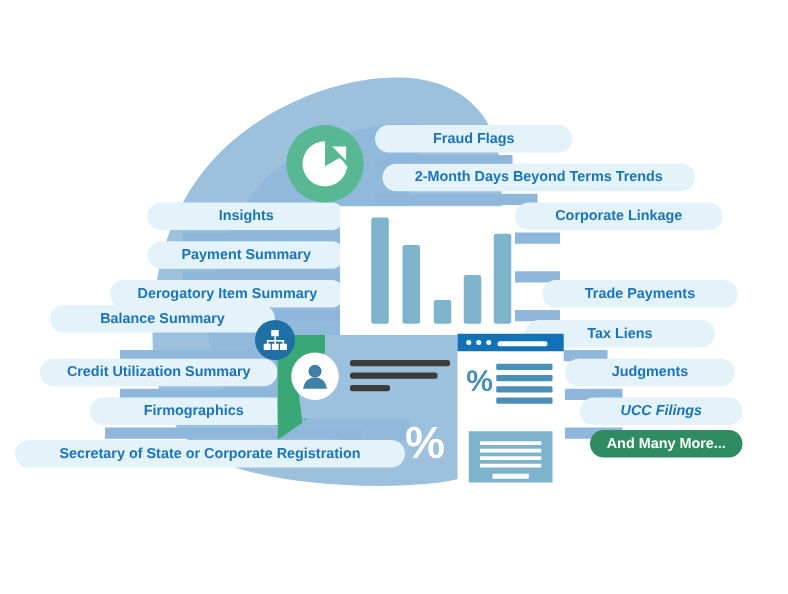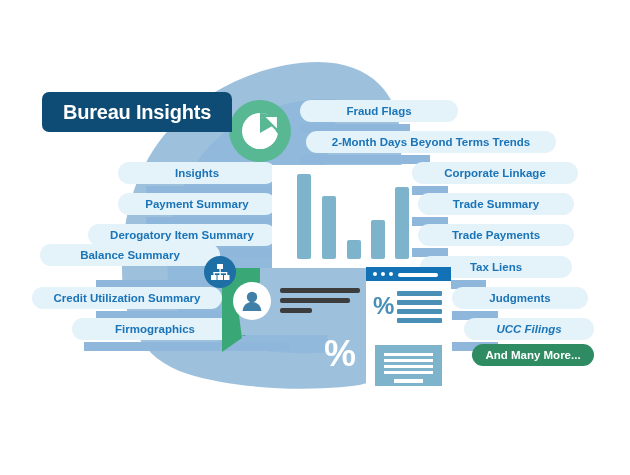--- a/index.html
+++ b/index.html
@@ -97,43 +97,43 @@
   </div>
   <div class="pill" style="left:40px;top:244px;width:180px;">
     <span>Balance Summary</span>
   </div>
   <div class="pill" style="left:32px;top:287px;width:190px;">
     <span>Credit Utilization Summary</span>
   </div>
   <div class="pill" style="left:72px;top:318px;width:166px;">
     <span>Firmographics</span>
   </div>
+  <div class="pill" style="left:12px;top:352px;width:312px;">
+    <span>Secretary of State or Corporate Registration</span>
+  </div>
 
   <div class="tab" style="left:300px;top:124px;width:110px;"></div>
   <div class="tab" style="left:300px;top:155px;width:130px;"></div>
   <div class="tab" style="left:408px;top:186px;width:40px;"></div>
   <div class="tab" style="left:408px;top:217px;width:40px;"></div>
   <div class="tab" style="left:408px;top:248px;width:40px;"></div>
   <div class="tab" style="left:440px;top:280px;width:46px;"></div>
   <div class="tab" style="left:452px;top:311px;width:46px;"></div>
   <div class="tab" style="left:452px;top:342px;width:46px;"></div>
 
   <div class="pill" style="left:300px;top:100px;width:158px;">
     <span>Fraud Flags</span>
   </div>
   <div class="pill" style="left:306px;top:131px;width:250px;">
     <span>2-Month Days Beyond Terms Trends</span>
   </div>
   <div class="pill" style="left:412px;top:162px;width:166px;">
     <span>Corporate Linkage</span>
   </div>
-  <div class="pill" style="left:418px;top:193px;width:156px;">
-    <span>Trade Summary</span>
-  </div>
-  <div class="pill" style="left:418px;top:224px;width:156px;">
+  <div class="pill" style="left:434px;top:224px;width:156px;">
     <span>Trade Payments</span>
   </div>
   <div class="pill" style="left:420px;top:256px;width:152px;">
     <span>Tax Liens</span>
   </div>
   <div class="pill" style="left:452px;top:287px;width:136px;">
     <span>Judgments</span>
   </div>
   <div class="pill" style="left:464px;top:318px;width:130px;font-style:italic;">
     <span>UCC Filings</span>
@@ -211,17 +211,14 @@
       <rect x="13.5" y="19" width="5.5" height="5" fill="#ffffff"></rect>
       <rect x="20" y="19" width="5.5" height="5" fill="#ffffff"></rect>
       <rect x="15.5" y="13" width="1.3" height="3" fill="#ffffff"></rect>
       <rect x="9.5" y="16" width="13.5" height="1.3" fill="#ffffff"></rect>
       <rect x="9.5" y="16" width="1.3" height="3.2" fill="#ffffff"></rect>
       <rect x="15.5" y="16" width="1.3" height="3.2" fill="#ffffff"></rect>
       <rect x="22" y="16" width="1.3" height="3.2" fill="#ffffff"></rect>
     </svg>
   </div>
 
-  <div class="banner">
-    <span>Bureau Insights</span>
-  </div>
 
 </div>
 
 </body></html>

